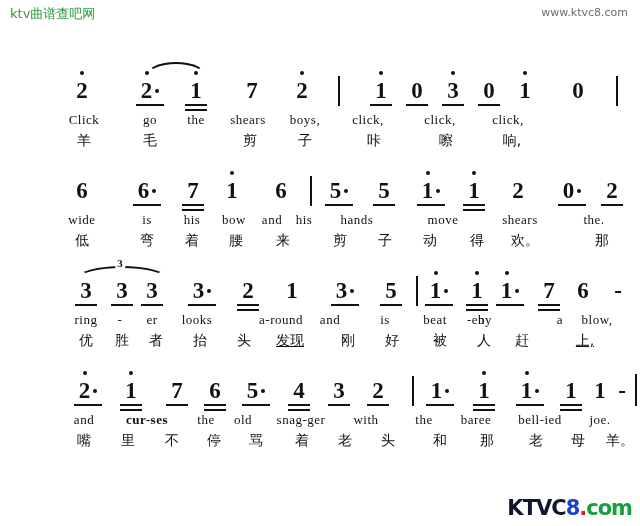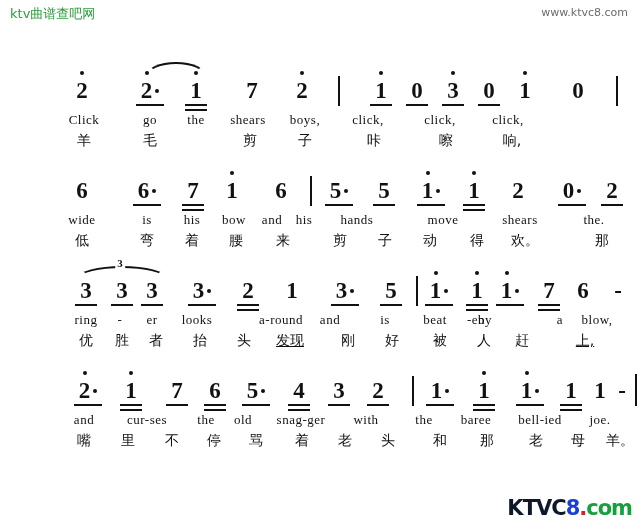--- a/index.html
+++ b/index.html
@@ -336,21 +336,21 @@
         <div class="n b2" style="left: 475px; width: 18px;"><span class="num oc">1</span></div>
         <div class="n b1" style="left: 518px; width: 24px;"><span class="num oc">1</span><span class="aug"></span></div>
         <div class="n b2" style="left: 562px; width: 18px;"><span class="num">1</span></div>
         <div class="n" style="left: 591px; width: 18px;"><span class="num">1</span></div>
         <div class="n dash" style="left: 613px; width: 18px;"><span class="num">-</span></div>
         <div class="bar" style="left: 412px;"></div>
         <div class="bar dbl" style="left: 635px;"></div>
       </div>
       <div class="lyr en">
         <span class="ly" style="left: 84px;">and</span>
-        <span class="ly" style="left: 147px;">cur-ses</span>
+        <span class="ly" style="left: 147px; font-weight: bold;">cur-ses</span>
         <span class="ly" style="left: 206px;">the</span>
         <span class="ly" style="left: 243px;">old</span>
         <span class="ly" style="left: 301px;">snag-ger</span>
         <span class="ly" style="left: 366px;">with</span>
         <span class="ly" style="left: 424px;">the</span>
         <span class="ly" style="left: 476px;">baree</span>
         <span class="ly" style="left: 540px;">bell-ied</span>
         <span class="ly" style="left: 600px;">joe.</span>
       </div>
       <div class="lyr cn">

